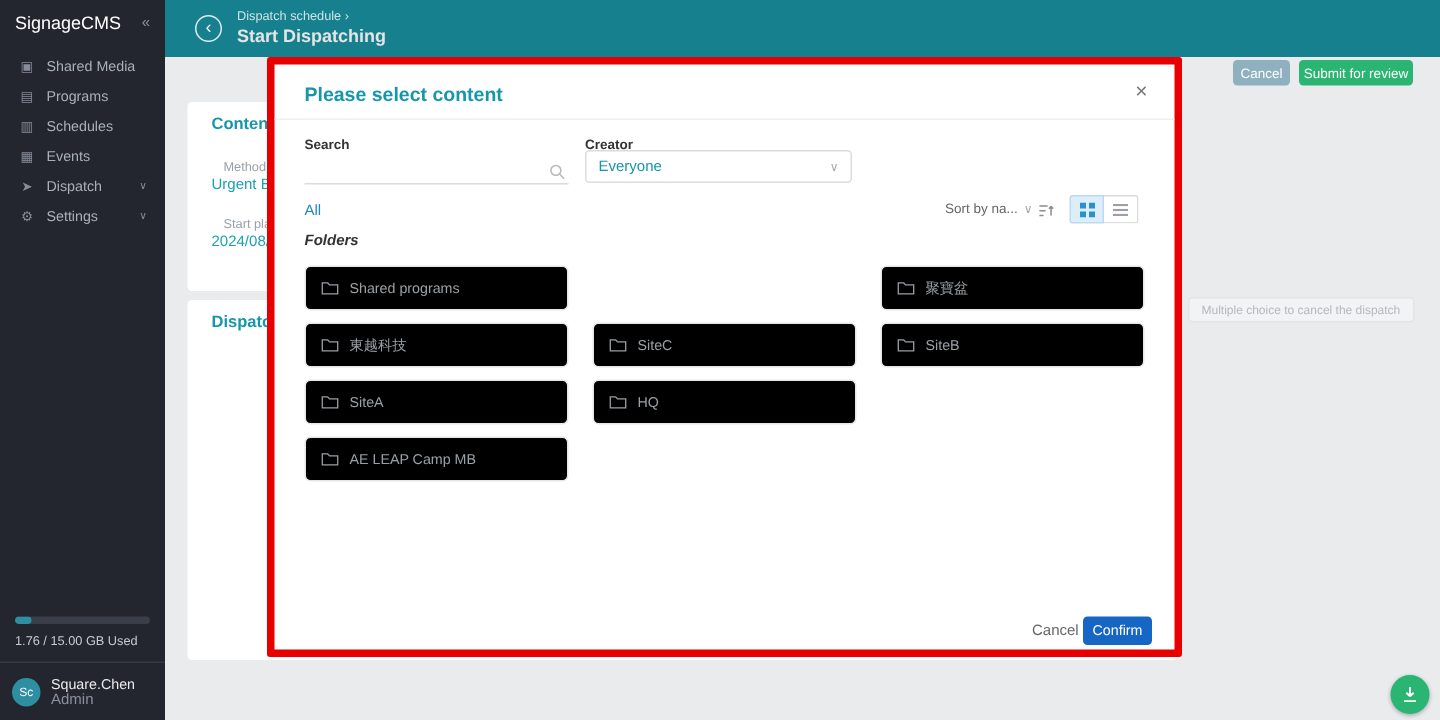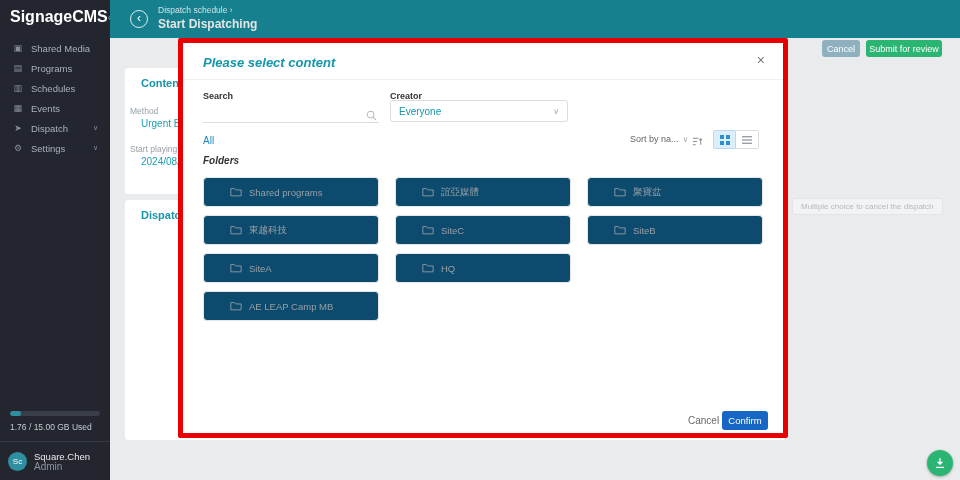--- a/index.html
+++ b/index.html
@@ -2,21 +2,21 @@
 <html><head>
 <meta charset="utf-8">
 <style>
   * { margin:0; padding:0; box-sizing:border-box; }
   body { font-family:"Liberation Sans", sans-serif; background:#d7d9db; }
   .stage { position:relative; width:960px; height:480px; background:#e9ebed; overflow:hidden; }
 
   
   .sidebar { position:absolute; left:0; top:0; width:110px; height:480px; background:#23262e; color:#aab0bb; }
   .brand-row { display:flex; justify-content:space-between; align-items:center; padding:8px 10px 4px 10px; }
-  .brand { color:#fff; font-weight:bold; font-size:16px; }
+  .brand { color:#fff; font-weight:normal; font-size:12px; }
   .collapse { color:#8a8f99; font-size:10px; cursor:pointer; }
   .menu { margin-top:8px; }
   .menu-item { display:flex; align-items:center; gap:7px; padding:0 12px; height:20px; font-size:9.5px; cursor:pointer; }
   .menu-item .mi-icon { width:12px; font-size:9px; color:#868c9a; text-align:center; }
   .menu-item .chev { margin-left:auto; color:#868c9a; font-size:7px; }
   .storage { position:absolute; left:10px; top:411px; width:90px; }
   .bar { height:5px; background:#3a3e48; border-radius:3px; overflow:hidden; }
   .fill { height:5px; background:#2e8fa0; border-radius:3px; width:12%; }
   .storage-text { font-size:8.5px; color:#c6cad1; margin-top:6px; white-space:nowrap; }
   .side-div { position:absolute; left:0; top:441px; width:110px; border-top:1px solid #343845; }
@@ -30,46 +30,46 @@
   .back { position:absolute; left:20px; top:10px; width:18px; height:18px; border:1px solid rgba(255,255,255,.85); border-radius:50%; color:#fff; font-size:12px; line-height:15px; text-align:center; cursor:pointer; }
   .crumb { position:absolute; left:48px; top:5px; font-size:8.5px; color:rgba(255,255,255,.78); }
   .pg-title { position:absolute; left:48px; top:17px; font-size:12px; color:#e5e5e5; font-weight:bold; }
   .btn-cancel-top { position:absolute; left:822px; top:40px; width:38px; height:17px; background:#8fb0bf; color:#fff; font-size:9px; border-radius:3px; display:flex; align-items:center; justify-content:center; cursor:pointer; }
   .btn-submit { position:absolute; left:866px; top:40px; width:76px; height:17px; background:#2bb573; color:#fff; font-size:9px; border-radius:3px; display:flex; align-items:center; justify-content:center; cursor:pointer; }
 
   
   .card1 { position:absolute; left:125px; top:68px; width:660px; height:126px; background:#fff; border-radius:3px; }
   .card2 { position:absolute; left:125px; top:200px; width:660px; height:240px; background:#fff; border-radius:3px; }
   .panel-title { position:absolute; left:16px; top:9px; font-size:11px; color:#1596aa; font-weight:bold; }
-  .fld-label { position:absolute; left:5px; font-size:8.5px; color:#98a0a8; }
+  .fld-label { position:absolute; left:24px; font-size:8.5px; color:#98a0a8; }
   .fld-value { position:absolute; left:16px; font-size:10px; color:#1aa0b4; }
   .mc-btn { position:absolute; left:792px; top:198px; height:17px; padding:0 8px; background:#f2f3f4; border:1px solid #e2e4e6; color:#b4b9be; font-size:8px; border-radius:3px; display:flex; align-items:center; cursor:pointer; }
 
   
   .annotation { position:absolute; left:178px; top:38px; width:610px; height:400px; border:5px solid #e80000; background:#fff; border-radius:2px; }
-  .modal-title { position:absolute; left:20px; top:12px; font-size:13px; font-weight:bold; color:#1596aa;font-style:italic; }
+  .modal-title { position:absolute; left:20px; top:12px; font-size:13px; font-weight:bold; color:#1596aa; }
   .modal-close { position:absolute; right:18px; top:9px; font-size:14px; color:#777; cursor:pointer; }
   .modal-div { position:absolute; left:0; top:36px; width:100%; border-top:1px solid #efefef; }
   .fgroup-label { position:absolute; top:48px; font-size:9px; color:#333; font-weight:bold; }
   .search-wrap { position:absolute; left:20px; top:58px; width:176px; height:22px; border-bottom:1px solid #dcdcdc; }
   .search-input { width:158px; height:20px; border:none; outline:none; font-size:10px; color:#333; padding:0 2px; background:transparent; }
   .search-input::placeholder { color:#c2c2c2; }
   .search-icon { position:absolute; right:2px; top:6px; }
   .creator-select { position:absolute; left:207px; top:57px; width:178px; height:22px; border:1px solid #dcdcdc; border-radius:3px; display:flex; align-items:center; padding:0 8px; font-size:10px; color:#1596aa; cursor:pointer; background:#fff; }
   .creator-select .sel-chev { margin-left:auto; color:#aaa; font-size:8px; }
   .all-link { position:absolute; left:20px; top:92px; font-size:10px; color:#1e88c7; cursor:pointer; }
   .sort-select { position:absolute; left:447px; top:91px; display:flex; align-items:center; gap:4px; font-size:9px; color:#666; cursor:pointer; }
   .sort-select .sel-chev { color:#aaa; font-size:8px; }
   .sort-icon { position:absolute; left:509px; top:90px; cursor:pointer; }
   .view-toggle { position:absolute; left:530px; top:87px; display:flex; }
   .vt-btn { width:23px; height:19px; display:flex; align-items:center; justify-content:center; cursor:pointer; }
   .vt-grid { background:#ddeefb; border:1px solid #bcd9f0; border-radius:2px 0 0 2px; color:#2b8fd0; }
   .vt-list { background:#fff; border:1px solid #dcdcdc; border-left:none; border-radius:0 2px 2px 0; color:#9aa0a6; }
   .folders-heading { position:absolute; left:20px; top:112px; font-size:10px; font-weight:bold; color:#333;font-style:italic; }
-  .folder-card { position:absolute; width:176px; height:30px; border:1px solid #e6e6e6; border-radius:4px; display:flex; align-items:center; gap:7px; padding:0 26px; font-size:9.5px; color:#9aa0a6; background:#0c4a6e; cursor:pointer; white-space:nowrap; overflow:hidden; }
+  .folder-card { position:absolute; width:176px; height:30px; border:1px solid #e6e6e6; border-radius:4px; display:flex; align-items:center; gap:7px; padding:0 10px; font-size:9.5px; color:#9aa0a6; background:#000000; cursor:pointer; white-space:nowrap; overflow:hidden; }
   .fc-c0 { left:20px; } .fc-c1 { left:212px; } .fc-c2 { left:404px; }
   .fc-r0 { top:134px; } .fc-r1 { top:172px; } .fc-r2 { top:210px; } .fc-r3 { top:248px; }
   .modal-cancel { position:absolute; left:505px; top:372px; font-size:10px; color:#666; cursor:pointer; }
   .modal-confirm { position:absolute; left:539px; top:368px; width:46px; height:19px; background:#1666c5; color:#fff; font-size:9.5px; border-radius:3px; display:flex; align-items:center; justify-content:center; cursor:pointer; }
 
   
   .fab { position:absolute; left:927px; top:450px; width:26px; height:26px; border-radius:50%; background:#2bb573; display:flex; align-items:center; justify-content:center; cursor:pointer; box-shadow:0 1px 3px rgba(0,0,0,.3); }
 </style>
 </head>
 <body>
@@ -204,26 +204,20 @@
     </div>
 
     <div class="folders-heading">Folders</div>
 
     <div class="folder-card fc-c0 fc-r0">
       <svg width="12" height="10" viewBox="0 0 14 11">
           <path d="M1 1.5h4.2l1.4 1.6H13v6.9H1z" fill="none" stroke="#9aa0a6"></path>
         </svg>
       <span>Shared programs</span>
     </div>
-    <div class="folder-card fc-c1 fc-r0">
-      <svg width="12" height="10" viewBox="0 0 14 11">
-          <path d="M1 1.5h4.2l1.4 1.6H13v6.9H1z" fill="none" stroke="#9aa0a6"></path>
-        </svg>
-      <span>誼亞媒體</span>
-    </div>
     <div class="folder-card fc-c2 fc-r0">
       <svg width="12" height="10" viewBox="0 0 14 11">
           <path d="M1 1.5h4.2l1.4 1.6H13v6.9H1z" fill="none" stroke="#9aa0a6"></path>
         </svg>
       <span>聚寶盆</span>
     </div>
     <div class="folder-card fc-c0 fc-r1">
       <svg width="12" height="10" viewBox="0 0 14 11">
           <path d="M1 1.5h4.2l1.4 1.6H13v6.9H1z" fill="none" stroke="#9aa0a6"></path>
         </svg>

